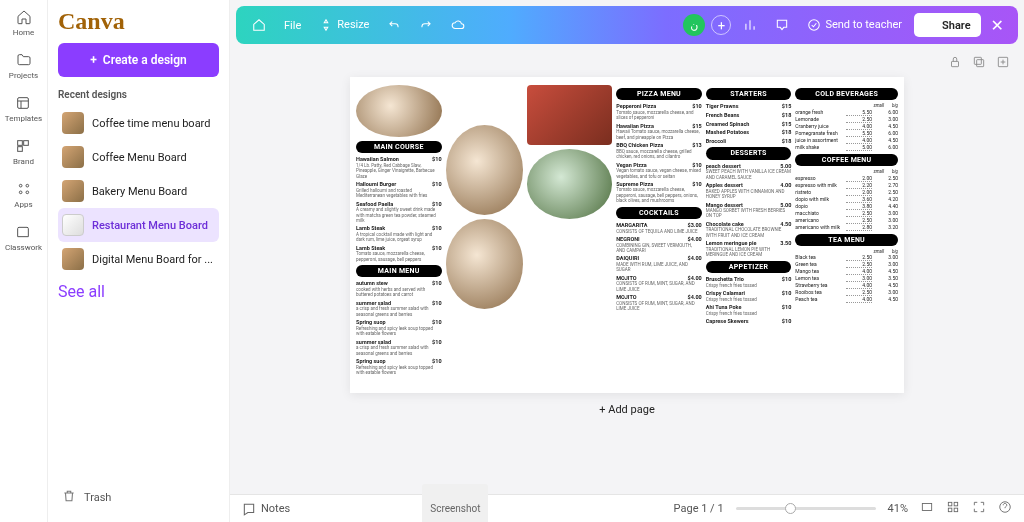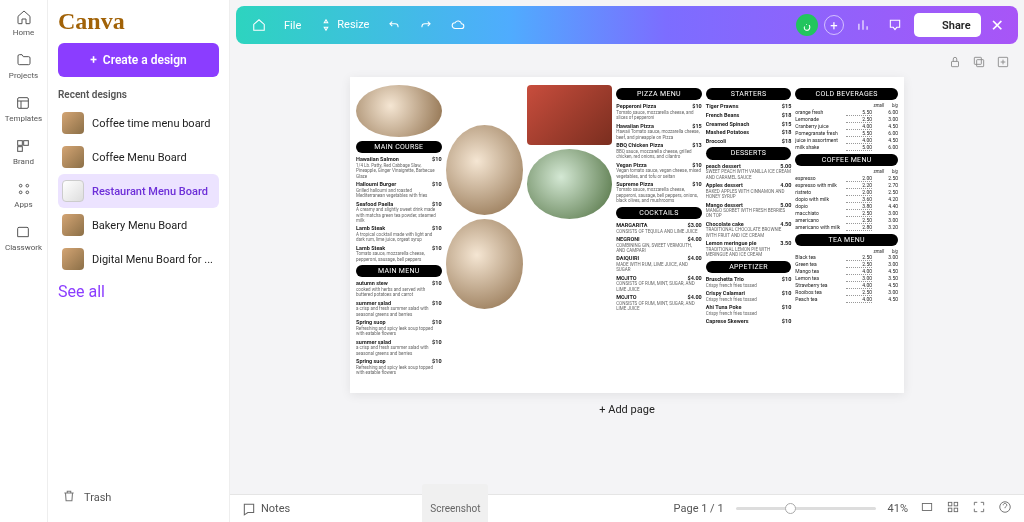--- a/index.html
+++ b/index.html
@@ -38,21 +38,21 @@
 
 .canvas-zone { flex: 1; display: flex; flex-direction: column; align-items: center; overflow: hidden; position: relative; }
 .canvas-tools-top { align-self: flex-end; display: flex; gap: 10px; padding: 4px 14px; }
 .canvas-tools-top svg { width: 14px; height: 14px; stroke: #888; fill: none; stroke-width: 1.5; cursor: pointer; }
 
 .design-page { background: #fff; width: 554px; height: 316px; box-shadow: 0 2px 10px rgba(0,0,0,0.08); display: flex; padding: 8px 6px; gap: 4px; }
 .col { flex: 1; font-size: 5.5px; line-height: 1.2; color: #222; }
 .col .photo { width: 100%; background: radial-gradient(circle at 40% 40%, #f5e6d3, #8b6b47); border-radius: 50%; margin-bottom: 4px; }
 .col2 .photo { background: radial-gradient(circle at 40% 40%, #d4e8d4, #4a6b3a); }
 .col .photo.sq { border-radius: 4px; }
-.sec-head { background: #000; color: #fff; text-align: center; font-size: 7px; font-weight: 400; border-radius: 8px; padding: 2px 4px; margin: 3px 0; letter-spacing: 0.3px; }
+.sec-head { background: #000; color: #fff; text-align: center; font-size: 7px; font-weight: 700; border-radius: 8px; padding: 2px 4px; margin: 3px 0; letter-spacing: 0.3px; }
 .mi { display: flex; justify-content: space-between; margin-top: 2px; }
 .mi .n { font-weight: 700; font-size: 5.5px; }
 .mi .p { font-weight: 700; font-size: 5.5px; }
 .mi-d { font-size: 4.5px; color: #666; margin-bottom: 1px; }
 .price-row { display: flex; justify-content: space-between; font-size: 5px; }
 .price-head { display: flex; justify-content: flex-end; gap: 8px; font-size: 4.5px; font-style: italic; }
 
 .add-page { text-align: center; font-size: 11px; color: #222; padding: 10px; cursor: pointer; }
 
 
@@ -133,27 +133,27 @@
   </button>
   <div class="sec-title">Recent designs</div>
   <div class="recent-item">
       <div class="thumb"></div>
       <span>Coffee time menu board</span>
     </div>
   <div class="recent-item">
       <div class="thumb"></div>
       <span>Coffee Menu Board</span>
     </div>
+  <div class="recent-item">
+      <div class="thumb"></div>
+      <span>Bakery Menu Board</span>
+    </div>
   <div class="recent-item active">
       <div class="thumb"></div>
       <span>Restaurant Menu Board</span>
-    </div>
-  <div class="recent-item">
-      <div class="thumb"></div>
-      <span>Bakery Menu Board</span>
     </div>
   <div class="recent-item">
       <div class="thumb"></div>
       <span>Digital Menu Board for ...</span>
     </div>
   <div class="see-all">See all</div>
   <div class="trash">
     <span><svg width="14" height="14" viewBox="0 0 24 24" fill="none" stroke="#777" stroke-width="1.8">
           <path d="M4 7h16M9 7V4h6v3M6 7l1 13h10l1-13"></path>
         </svg></span>
@@ -197,20 +197,27 @@
     <div class="plus-circle">+</div>
     <div class="tb-item">
         <svg viewBox="0 0 24 24">
           <path d="M5 20V10M12 20V4M19 20v-6"></path>
         </svg>
       </div>
     <div class="tb-item">
         <svg viewBox="0 0 24 24">
           <path d="M20 4H4v12h5l3 4 3-4h5z"></path>
         </svg>
+      </div>
+    <div class="tb-item">
+        <svg viewBox="0 0 24 24">
+          <circle cx="12" cy="12" r="9"></circle>
+          <path d="M8 12l3 3 5-6"></path>
+        </svg>
+        <span>Send to teacher</span>
       </div>
     <div class="share-btn">
         <svg viewBox="0 0 24 24" stroke="#222">
           <path d="M12 3v12M7 8l5-5 5 5M5 21h14"></path>
         </svg>
         <span>Share</span>
       </div>
     <div class="close-x">✕</div>
   </div>
 

